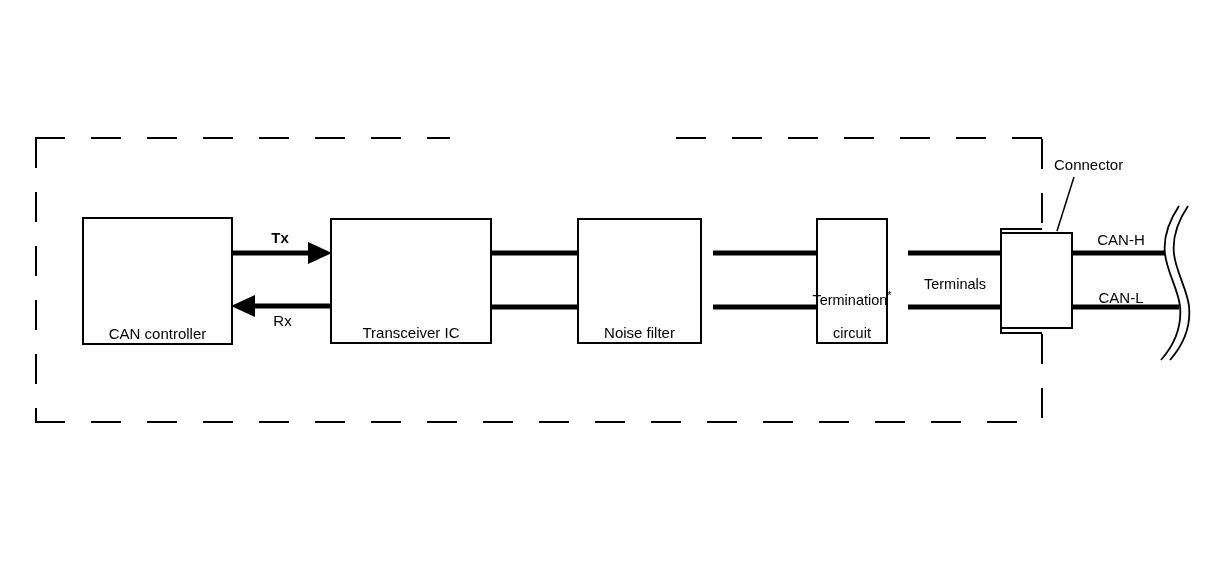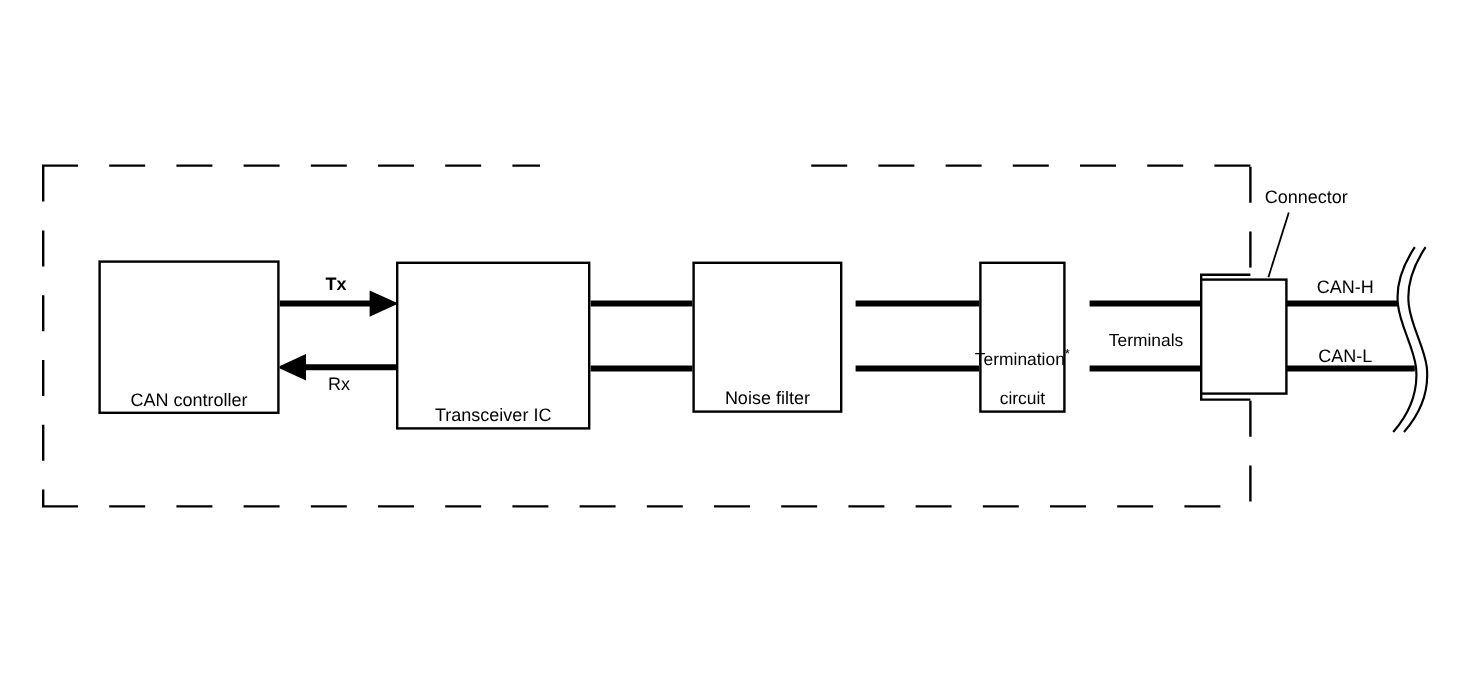--- a/index.html
+++ b/index.html
@@ -73,21 +73,21 @@
 
     <path d="M1179,206 C1169,221 1163,237 1165,254 C1167,272 1178,289 1180,306 C1182,326 1175,344 1161,360" stroke="#000" stroke-width="1.8" fill="none"></path>
     <path d="M1179,206 C1169,221 1163,237 1165,254 C1167,272 1178,289 1180,306 C1182,326 1175,344 1161,360" transform="translate(9,0)" stroke="#000" stroke-width="1.8" fill="none"></path>
   </svg>
 
 
   <div class="box" style="left:82px;top:217px;width:151px;height:128px;">
     <span>CAN controller</span>
   </div>
 
-  <div class="box" style="left:330px;top:218px;width:162px;height:140px;">
+  <div class="box" style="left:330px;top:218px;width:162px;height:126px;">
     <span>Transceiver IC</span>
   </div>
 
   <div class="box" style="left:577px;top:218px;width:125px;height:126px;">
     <span>Noise filter</span>
   </div>
 
   <div class="box" style="left:816px;top:218px;width:72px;height:126px;gap:15px;">
     <div class="term-line"><span>Termination</span><sup>*</sup></div>
     <div class="term-line">circuit</div>

